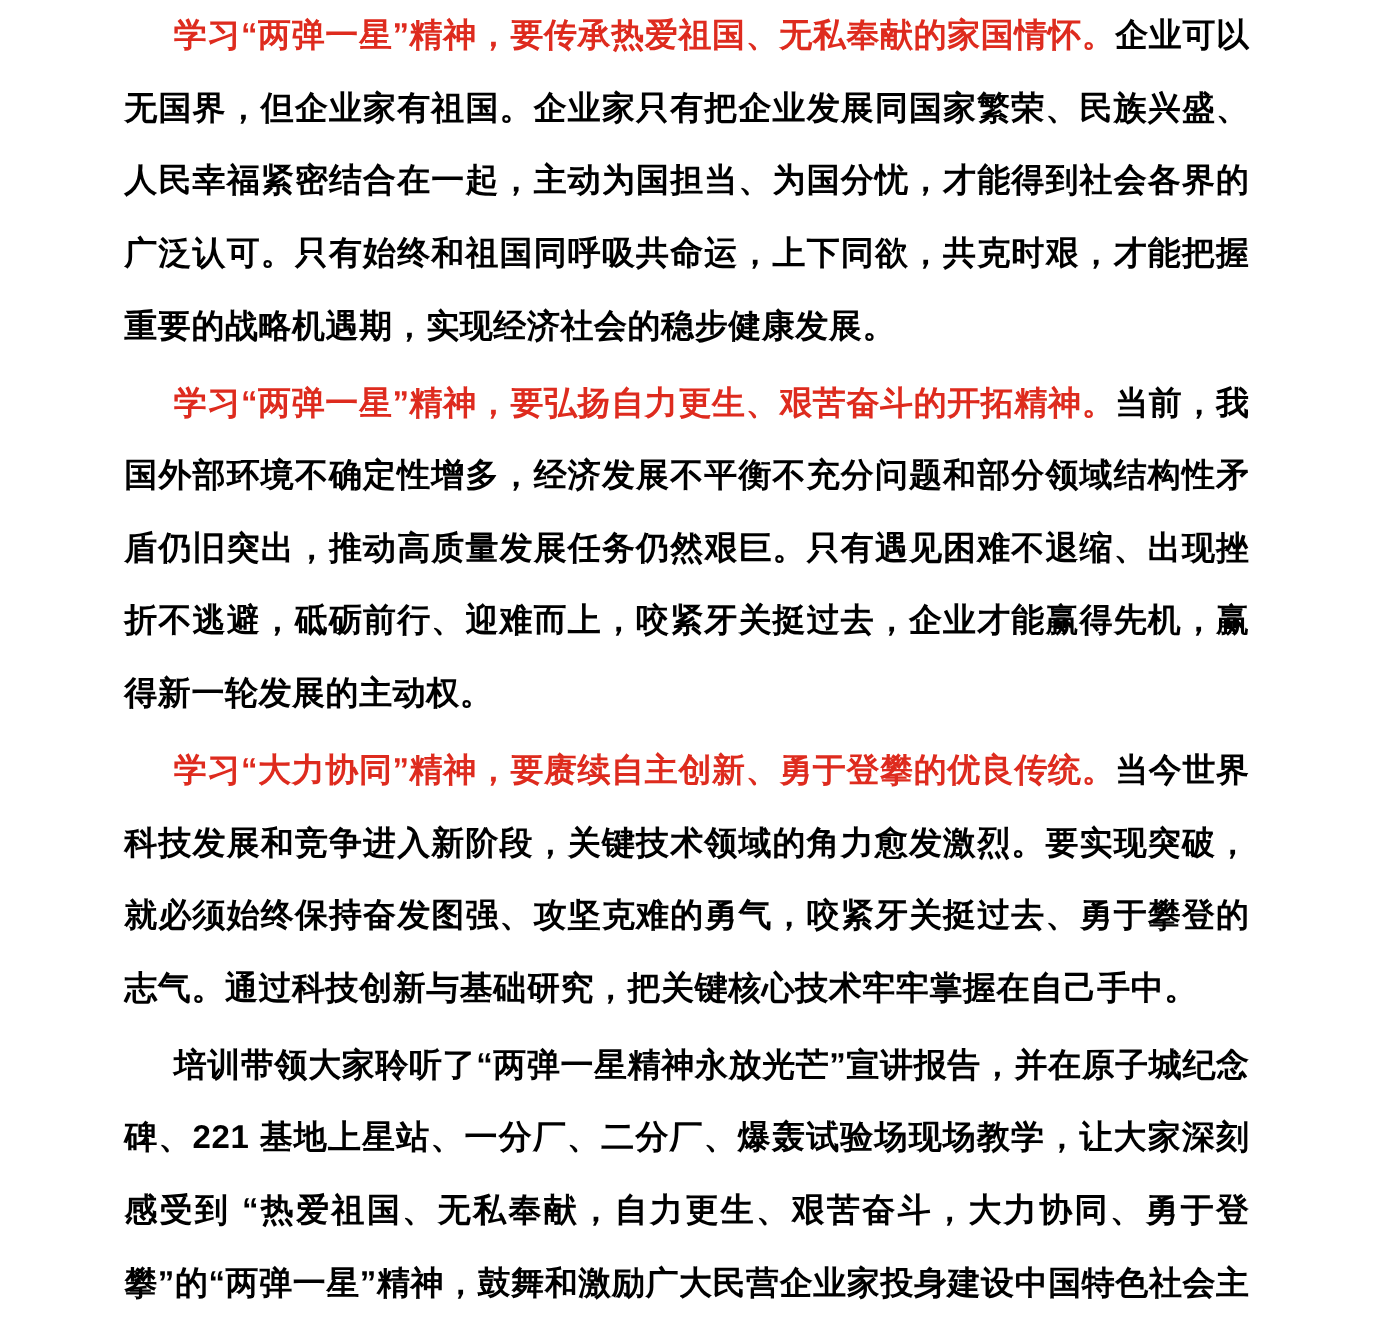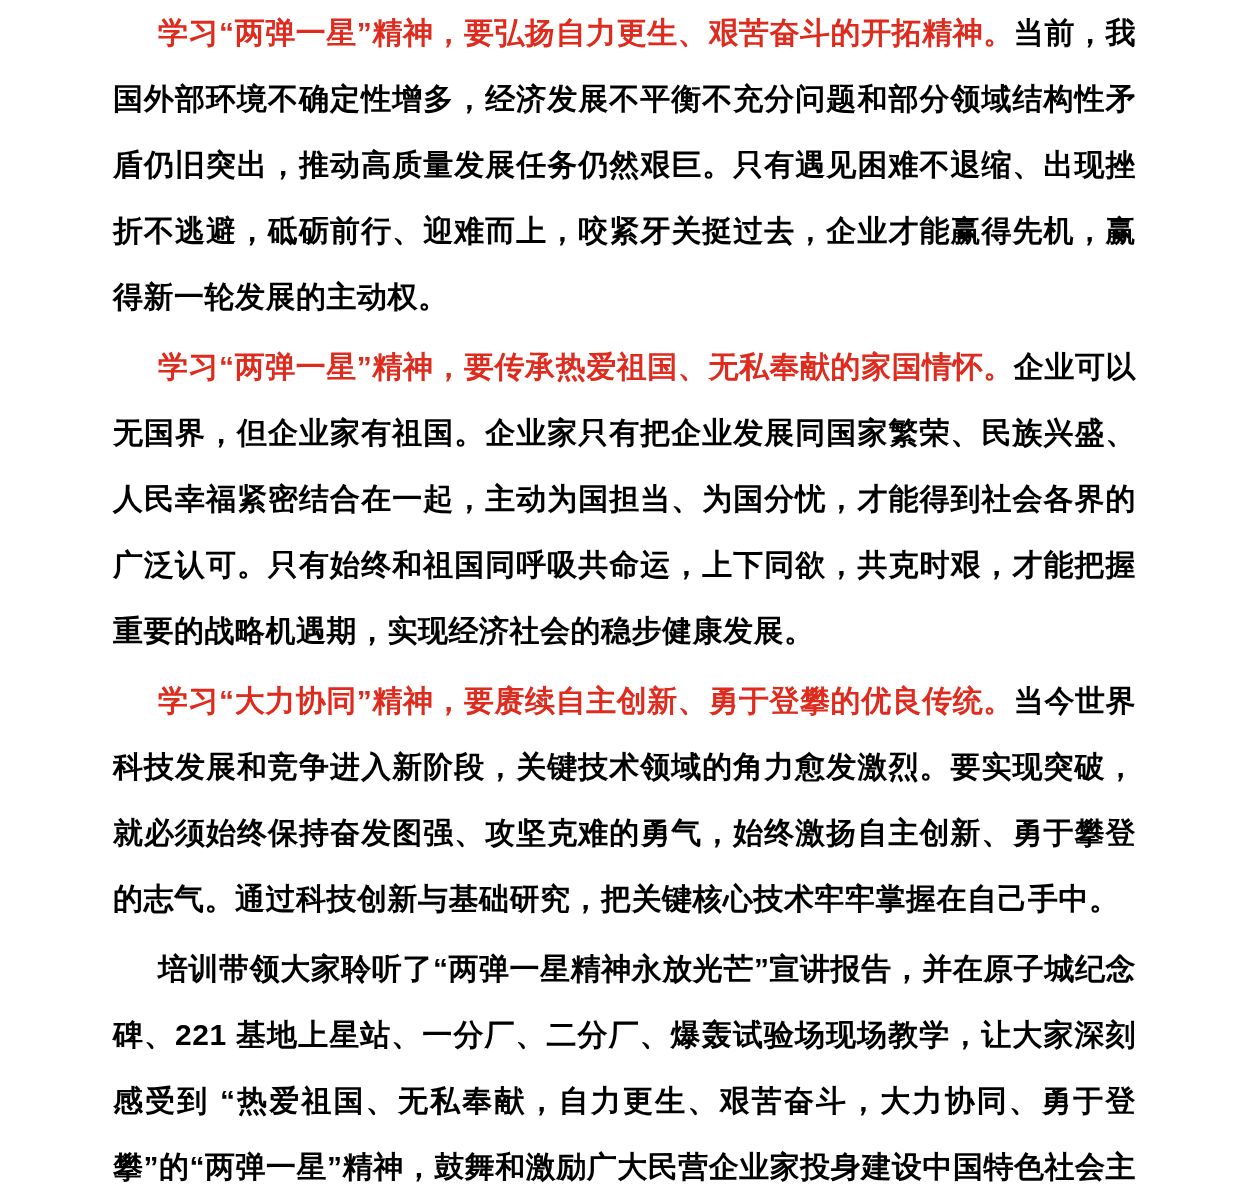--- a/index.html
+++ b/index.html
@@ -35,20 +35,20 @@
     margin-bottom: 0;
   }
   .lead {
     color: var(--accent-red, #de2b1e);
   }
 </style>
 </head>
 <body>
 
 <div class="doc-content">
+  <p class="para"><span class="lead">学习“两弹一星”精神，要传承热爱祖国、无私奉献的家国情怀。</span><span class="body-text">企业可以无国界，但企业家有祖国。企业家只有把企业发展同国家繁荣、民族兴盛、人民幸福紧密结合在一起，主动为国担当、为国分忧，才能得到社会各界的广泛认可。只有始终和祖国同呼吸共命运，上下同欲，共克时艰，才能把握重要的战略机遇期，实现经济社会的稳步健康发展。</span></p>
+
   <p class="para"><span class="lead">学习“两弹一星”精神，要弘扬自力更生、艰苦奋斗的开拓精神。</span><span class="body-text">当前，我国外部环境不确定性增多，经济发展不平衡不充分问题和部分领域结构性矛盾仍旧突出，推动高质量发展任务仍然艰巨。只有遇见困难不退缩、出现挫折不逃避，砥砺前行、迎难而上，咬紧牙关挺过去，企业才能赢得先机，赢得新一轮发展的主动权。</span></p>
 
-  <p class="para"><span class="lead">学习“两弹一星”精神，要传承热爱祖国、无私奉献的家国情怀。</span><span class="body-text">企业可以无国界，但企业家有祖国。企业家只有把企业发展同国家繁荣、民族兴盛、人民幸福紧密结合在一起，主动为国担当、为国分忧，才能得到社会各界的广泛认可。只有始终和祖国同呼吸共命运，上下同欲，共克时艰，才能把握重要的战略机遇期，实现经济社会的稳步健康发展。</span></p>
-
-  <p class="para"><span class="lead">学习“大力协同”精神，要赓续自主创新、勇于登攀的优良传统。</span><span class="body-text">当今世界科技发展和竞争进入新阶段，关键技术领域的角力愈发激烈。要实现突破，就必须始终保持奋发图强、攻坚克难的勇气，始终激扬自主创新、勇于攀登的志气。通过科技创新与基础研究，把关键核心技术牢牢掌握在自己手中。</span></p>
+  <p class="para"><span class="lead">学习“大力协同”精神，要赓续自主创新、勇于登攀的优良传统。</span><span class="body-text">当今世界科技发展和竞争进入新阶段，关键技术领域的角力愈发激烈。要实现突破，就必须始终保持奋发图强、攻坚克难的勇气，咬紧牙关挺过去、勇于攀登的志气。通过科技创新与基础研究，把关键核心技术牢牢掌握在自己手中。</span></p>
 
   <p class="para"><span class="lead"></span><span class="body-text">培训带领大家聆听了“两弹一星精神永放光芒”宣讲报告，并在原子城纪念碑、221 基地上星站、一分厂、二分厂、爆轰试验场现场教学，让大家深刻感受到 “热爱祖国、无私奉献，自力更生、艰苦奋斗，大力协同、勇于登攀”的“两弹一星”精神，鼓舞和激励广大民营企业家投身建设中国特色社会主义事业。</span></p>
 </div>
 
 </body></html>

